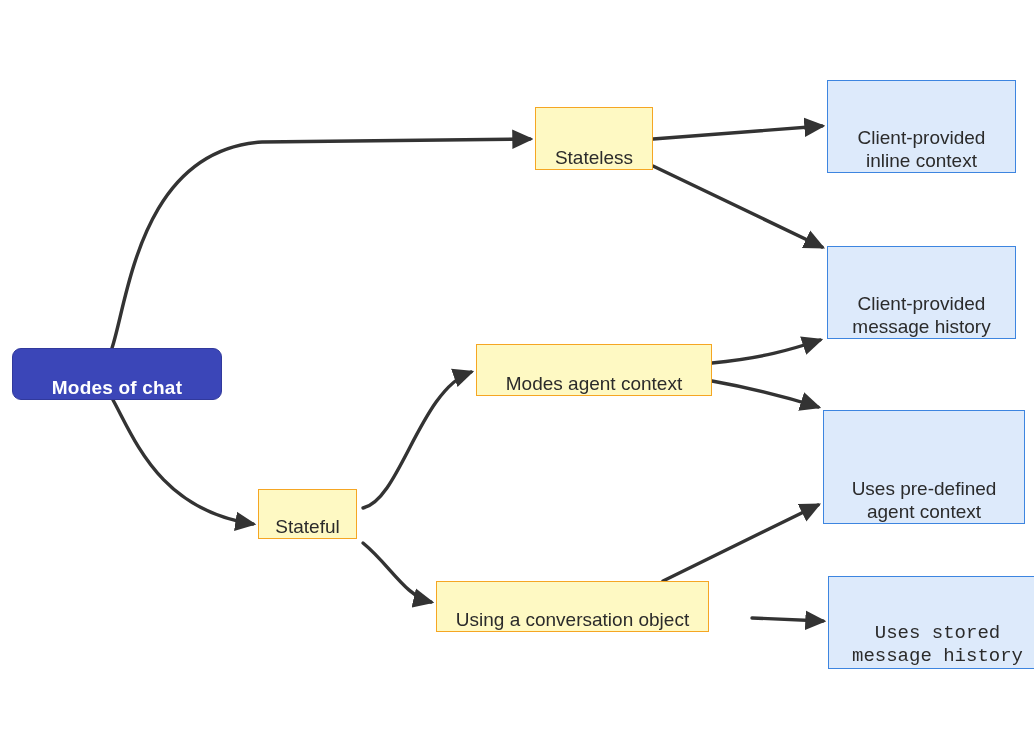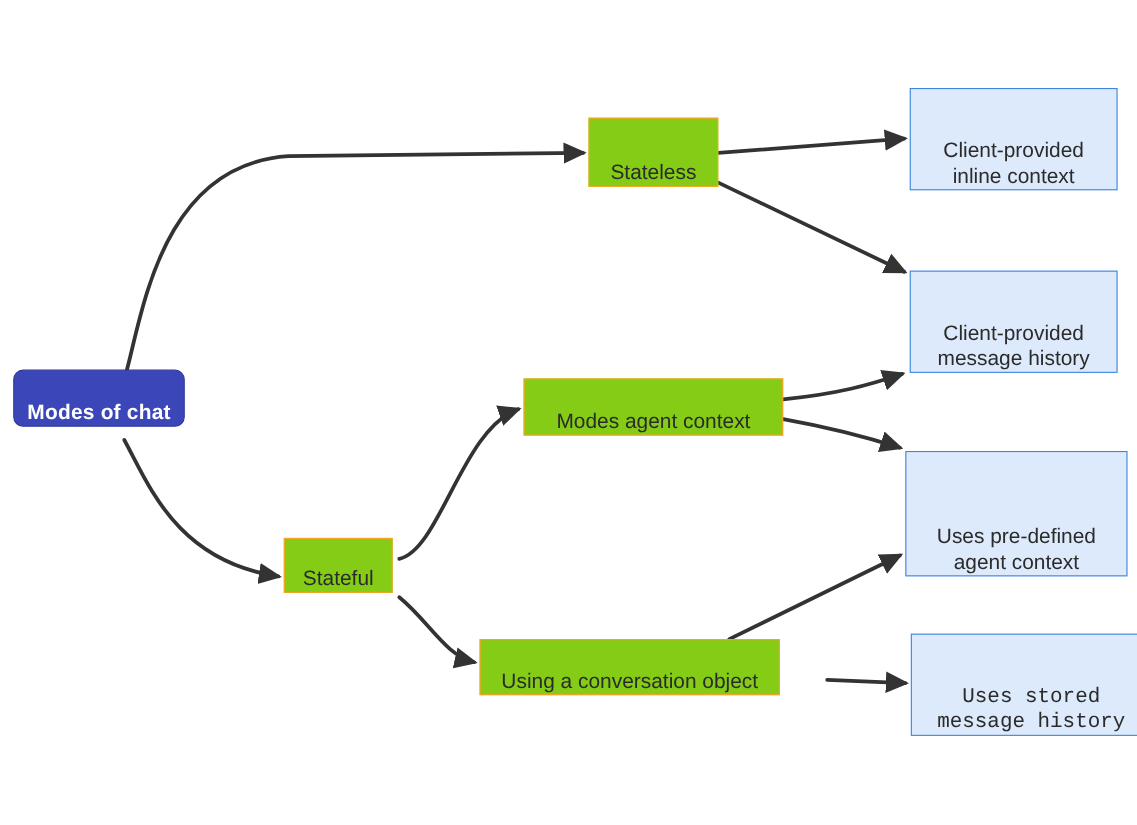--- a/index.html
+++ b/index.html
@@ -41,21 +41,21 @@
   .node-root {
     background: #3b46b8;
     border: 1px solid #31399c;
     border-radius: 9px;
     color: #ffffff;
     font-weight: bold;
     font-size: 19px;
     letter-spacing: 0.2px;
   }
   .node-branch {
-    background: #84cc16;
+    background: #fef9c3;
     border: 1.6px solid #f5a623;
     color: #2b2b2b;
     font-size: 19px;
   }
   .node-leaf {
     background: #ddeafb;
     border: 1.6px solid #3d85e0;
     color: #2b2b2b;
     font-size: 19px;
   }
@@ -79,21 +79,21 @@
       <path d="M 653 166 L 822 247"></path>
       <path d="M 363 508 C 400 500 420 390 471 372"></path>
       <path d="M 363 543 C 390 565 405 596 431 602"></path>
       <path d="M 712 363 C 762 358 790 350 820 340"></path>
       <path d="M 712 381 C 762 390 790 398 818 407"></path>
       <path d="M 663 581 L 818 505"></path>
       <path d="M 752 618 L 823 621"></path>
     </g>
   </svg>
 
-  <div class="node node-root" style="left:12px; top:336px; width:156px; height:52px;">
+  <div class="node node-root" style="left:12px; top:348px; width:210px; height:52px;">
     <span>Modes of chat</span>
   </div>
 
   <div class="node node-branch" style="left:535px; top:107px; width:118px; height:63px;">
     <span>Stateless</span>
   </div>
 
   <div class="node node-branch" style="left:258px; top:489px; width:99px; height:50px;">
     <span>Stateful</span>
   </div>

